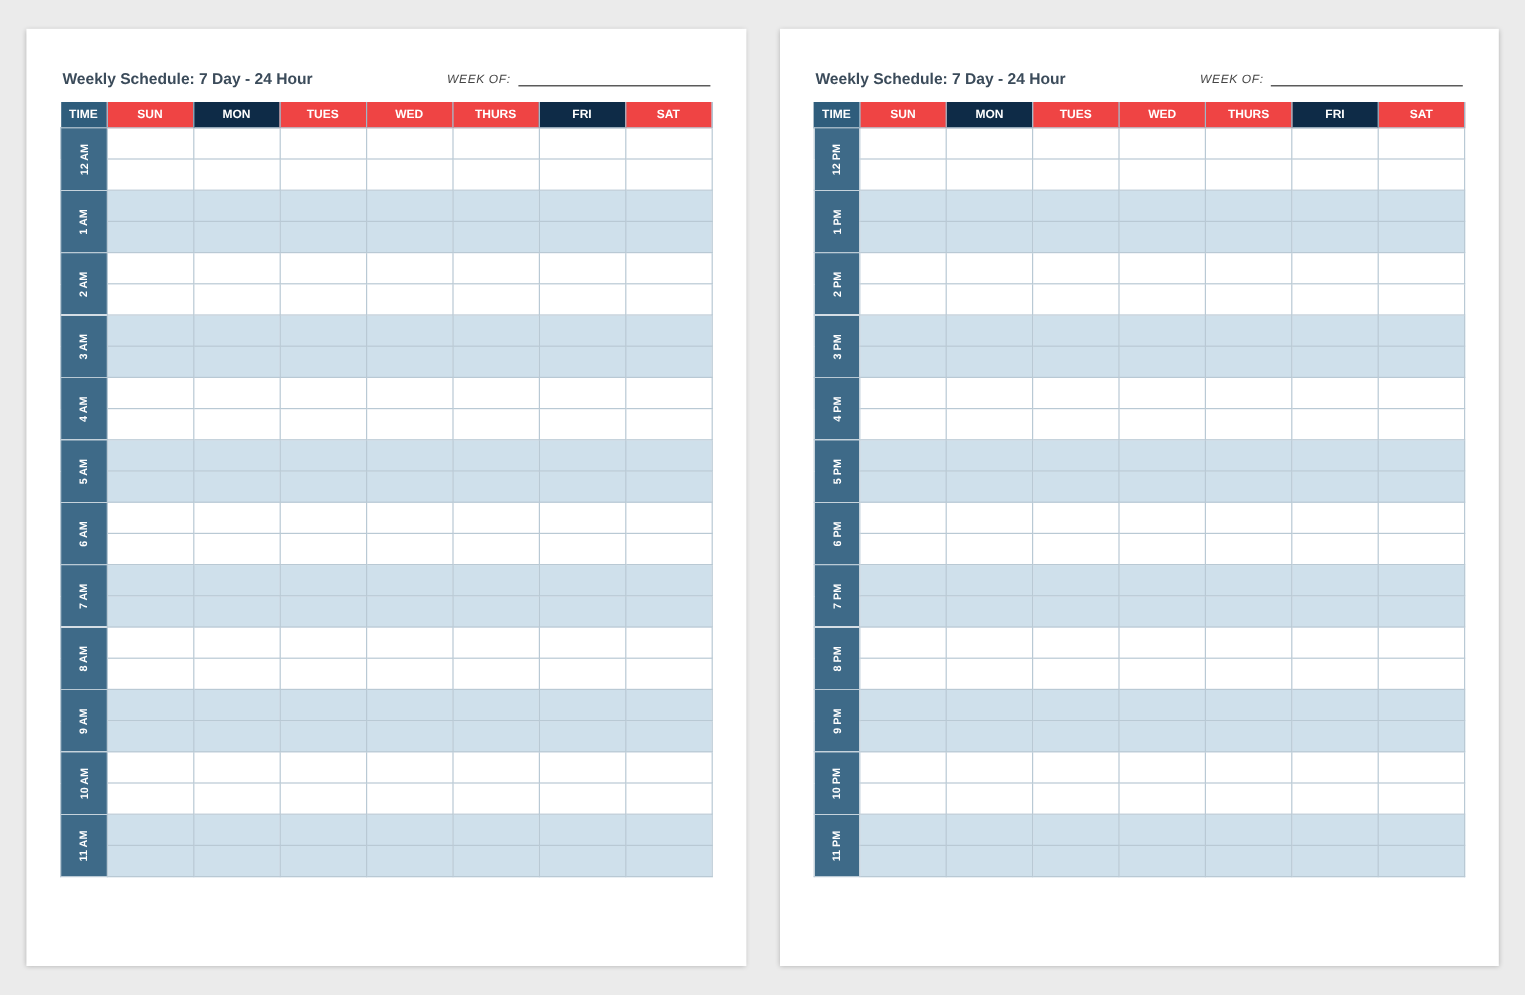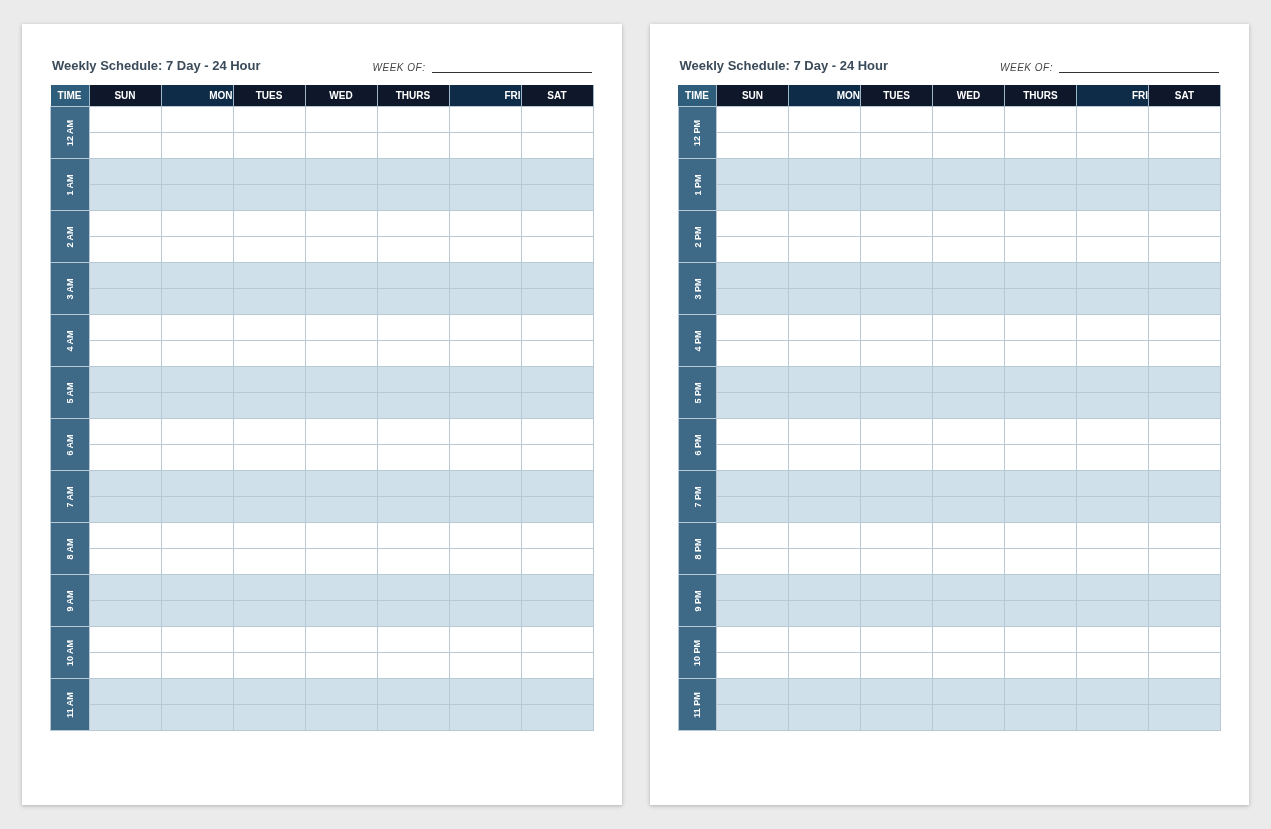--- a/index.html
+++ b/index.html
@@ -1,27 +1,27 @@
 <!DOCTYPE html>
 <html><head>
 <meta charset="utf-8">
 <style>
   html,body{margin:0;padding:0;background:#ebebeb;font-family:Arial,Helvetica,sans-serif;}
   .workspace{display:flex;gap:28px;padding:24px 22px;min-height:829px;box-sizing:border-box;}
   .page{background:#fff;box-shadow:0 1px 4px rgba(0,0,0,.25);width:600px;padding:34px 28px 34px 28px;box-sizing:border-box;}
-  .page-head{display:flex;align-items:flex-end;justify-content:space-between;margin:0 0 6px 0;padding:0 2px;gap:41px;}
+  .page-head{display:flex;align-items:center;justify-content:space-between;margin:0 0 6px 0;padding:0 2px;gap:41px;}
   .title{font-weight:bold;color:#3b4b5a;font-size:13px;}
   .weekof{display:flex;align-items:flex-end;font-size:10px;color:#444;}
   .weekof-label{margin-right:6px;letter-spacing:.5px;font-style:italic;}
   .weekof-line{width:160px;border-bottom:1px solid #333;height:12px;}
   table.sched{border-collapse:collapse;width:100%;table-layout:fixed;margin-top:12px;}
   table.sched th{color:#fff;font-size:10px;font-weight:bold;padding:5px 0;text-align:center;border-right:1px solid #9db7c9;}
   th.time-h{background:#2f5d7c;width:38px;}
-  th.day-h{background:#0f172a;}
-  th.day-h.dark{background:#0e2b47;text-align:right;}
+  th.day-h{background:#ef4444;}
+  th.day-h.dark{background:#0e2b47;}
   table.sched td{border:1px solid #b9c9d4;padding:0;height:25px;}
   td.time-c{background:#3e6a88;color:#fff;font-size:9px;font-weight:bold;text-align:center;width:38px;position:relative;}
   td.time-c span{display:inline-block;transform:rotate(-90deg);white-space:nowrap;}
   tr.shade td.slot{background:#cfe0eb;}
   tr.plain td.slot{background:#fff;}
   td.slot.half{border-top:1px dashed #b9c9d4;}
   td.slot{border-bottom:none;}
   tr.bottom td.slot{border-bottom:1px solid #b9c9d4;}
 </style>
 </head>

